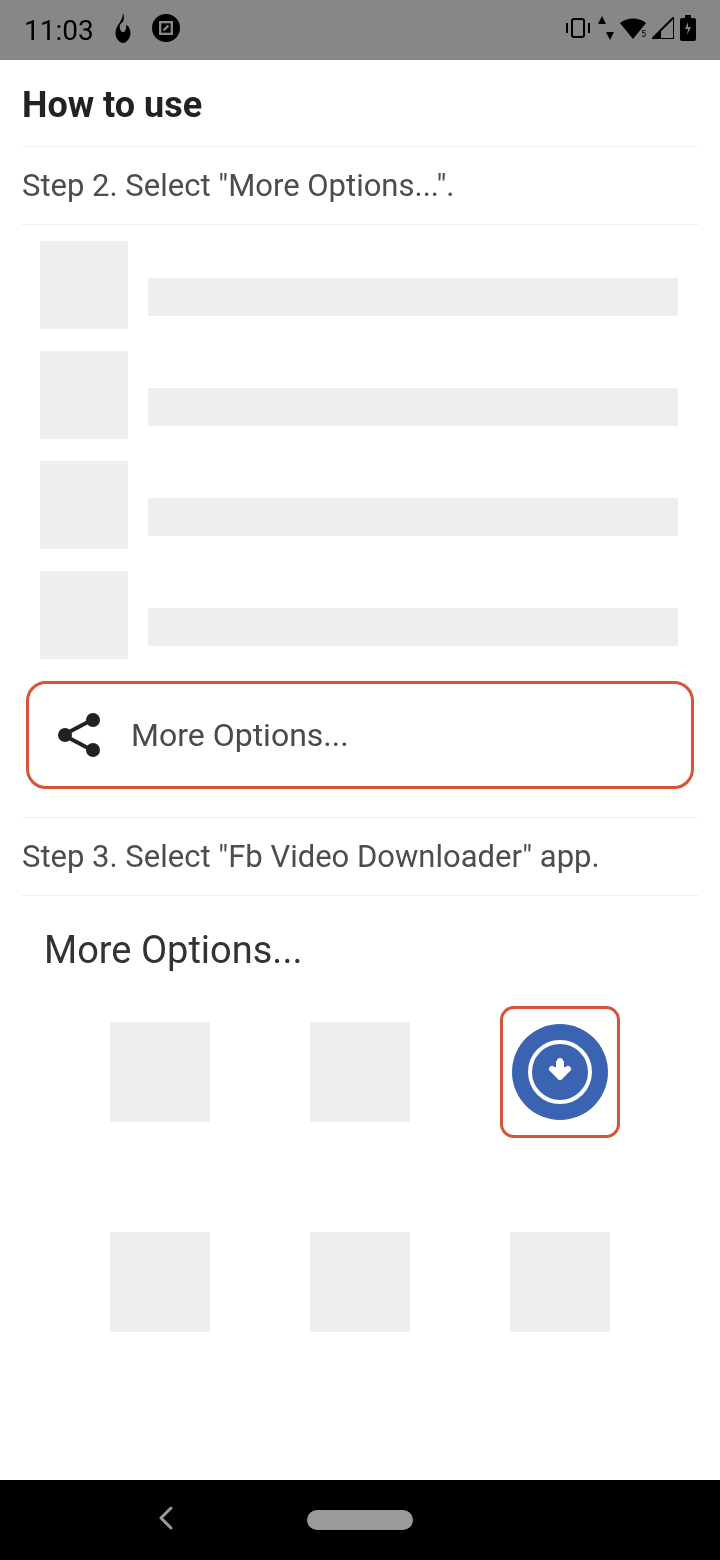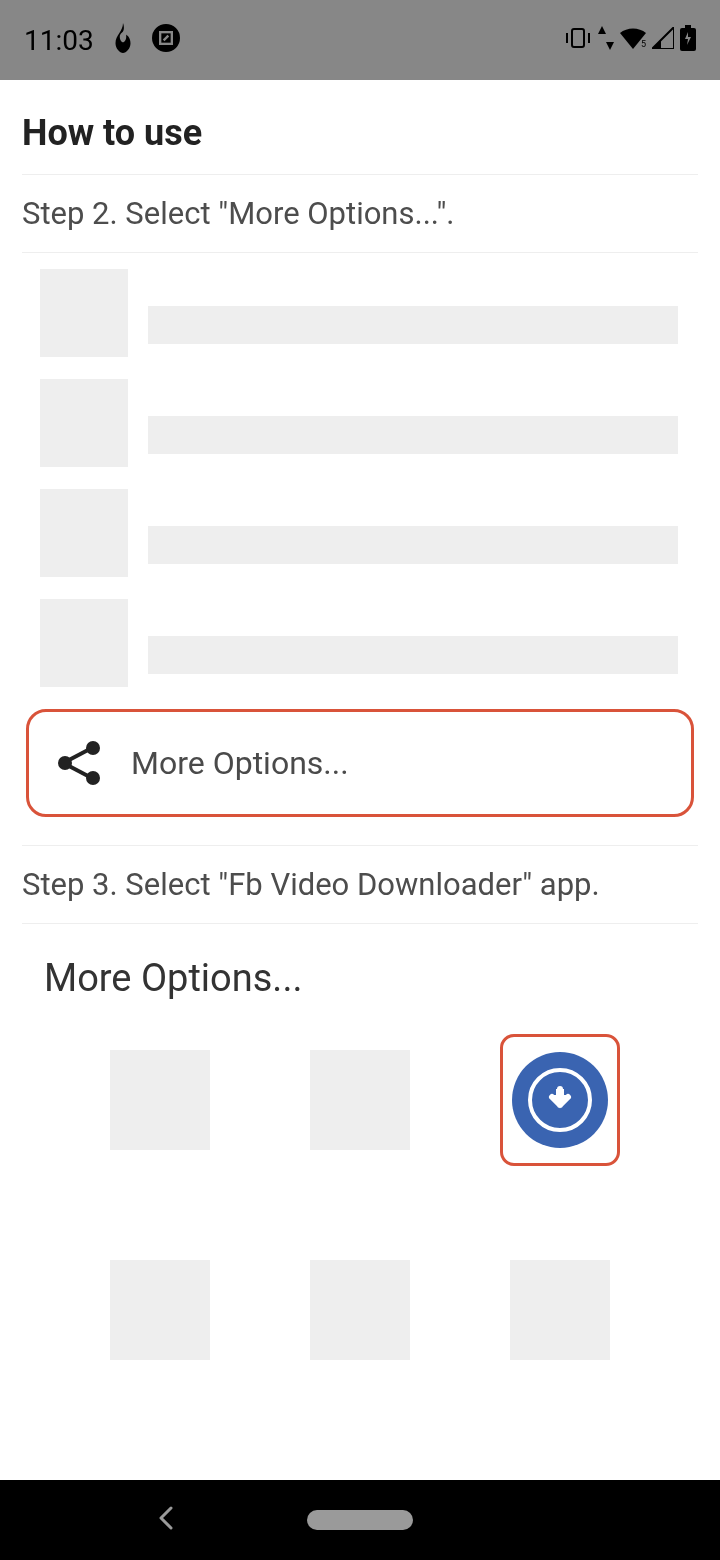--- a/index.html
+++ b/index.html
@@ -9,21 +9,21 @@
     }
     body {
       width: 720px;
       height: 1560px;
       background: #ffffff;
       font-family: -apple-system, BlinkMacSystemFont, "Segoe UI", Roboto, sans-serif;
       position: relative;
       overflow: hidden;
     }
     .status-bar {
-      height: 80px;
+      height: 60px;
       background: #878787;
       display: flex;
       align-items: center;
       justify-content: space-between;
       padding: 0 24px;
       color: #000;
     }
     .status-left {
       display: flex;
       align-items: center;
@@ -35,21 +35,21 @@
     }
     .status-right {
       display: flex;
       align-items: center;
       gap: 6px;
     }
     .page-title {
       font-size: 36px;
       font-weight: 700;
       color: #222;
-      padding: 32px 22px 20px 22px;
+      padding: 24px 22px 20px 22px;
     }
     .divider {
       height: 1px;
       background: #eeeeee;
       margin: 0 22px;
     }
     .step-text {
       font-size: 31px;
       color: #4d4d4d;
       padding: 20px 22px 20px 22px;

